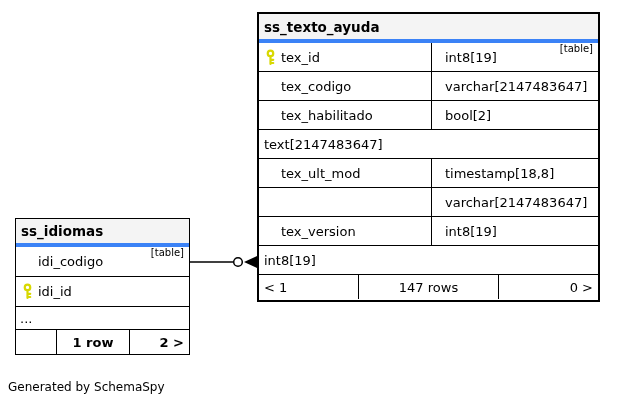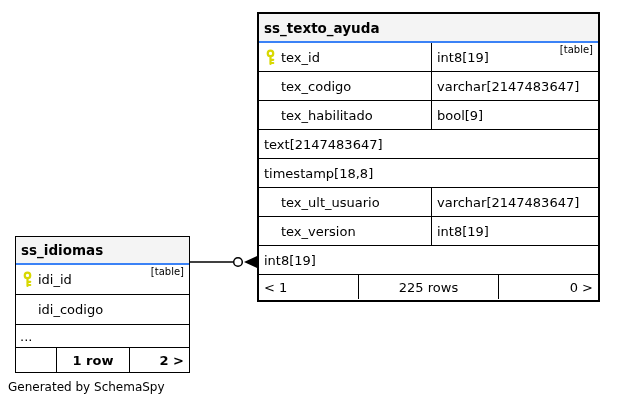--- a/index.html
+++ b/index.html
@@ -7,36 +7,36 @@
     width:617px;height:409px;position:relative;overflow:hidden;
     background:#ffffff;
     font-family:"DejaVu Sans","Liberation Sans",sans-serif;
     color:#000;
   }
   .db-table{
     position:absolute;background:#ffffff;box-sizing:border-box;
     border:2px solid #000;
   }
   #table-texto{left:257px;top:12px;width:343px;height:290px;}
-  #table-idiomas{left:15px;top:236px;width:175px;height:137px;border-width:1px;}
+  #table-idiomas{left:15px;top:218px;width:175px;height:137px;border-width:1px;}
 
   .tbl-header{
     display:flex;justify-content:space-between;align-items:center;
-    border-bottom:2px solid #3b82f6;padding:0 5px;box-sizing:border-box;
+    border-bottom:4px solid #3b82f6;padding:0 5px;box-sizing:border-box;
   }
   #table-texto .tbl-header{height:29px;}
   #table-idiomas .tbl-header{height:28px;}
   .tbl-name{font-weight:bold;font-size:13.5px;}
   .tbl-badge{font-size:10px;margin-top:43px;}
 
   .row{
     display:flex;align-items:stretch;border-bottom:1px solid #000;
     box-sizing:border-box;font-size:13px;background:#fff;
   }
-  #table-texto .row{height:29px;}
+  #table-texto .row{height:29px;gap:8px;}
   .cell-name{
     width:173px;border-right:1px solid #000;display:flex;align-items:center;
     padding-left:4px;box-sizing:border-box;
   }
   .cell-type{flex:1;display:flex;align-items:center;padding-left:5px;white-space:nowrap;overflow:hidden;}
 
   .key{width:14px;display:inline-flex;justify-content:center;align-items:center;margin-right:4px;flex:0 0 auto;}
   .key svg *{fill:none;stroke:var(--keycolor,#d8d800);stroke-width:2.4;stroke-linecap:round;}
   .key.spacer svg{visibility:hidden;}
 
@@ -97,40 +97,48 @@
   <div class="row">
     <div class="cell-name">
       <span class="key spacer">
         <svg viewBox="0 0 12 18" width="11" height="17">
             <circle cx="6" cy="4.5" r="3"></circle>
             <path d="M6 7.5 V16"></path>
           </svg>
       </span>
       <span>tex_habilitado</span>
     </div>
-    <div class="cell-type">bool[9]</div>
+    <div class="cell-type">bool[2]</div>
   </div>
 
   <div class="row">
     <div class="cell-type">text[2147483647]</div>
   </div>
 
   <div class="row">
+    <div class="cell-name">
+      <span class="key spacer">
+        <svg viewBox="0 0 12 18" width="11" height="17">
+            <circle cx="6" cy="4.5" r="3"></circle>
+            <path d="M6 7.5 V16"></path>
+          </svg>
+      </span>
+      <span>tex_ult_mod</span>
+    </div>
     <div class="cell-type">timestamp[18,8]</div>
   </div>
 
   <div class="row">
     <div class="cell-name">
       <span class="key spacer">
         <svg viewBox="0 0 12 18" width="11" height="17">
             <circle cx="6" cy="4.5" r="3"></circle>
             <path d="M6 7.5 V16"></path>
           </svg>
       </span>
-      <span>tex_ult_usuario</span>
     </div>
     <div class="cell-type">varchar[2147483647]</div>
   </div>
 
   <div class="row">
     <div class="cell-name">
       <span class="key spacer">
         <svg viewBox="0 0 12 18" width="11" height="17">
             <circle cx="6" cy="4.5" r="3"></circle>
             <path d="M6 7.5 V16"></path>
@@ -140,51 +148,51 @@
     </div>
     <div class="cell-type">int8[19]</div>
   </div>
 
   <div class="row">
     <div class="cell-type">int8[19]</div>
   </div>
 
   <div class="tbl-footer">
     <span class="f-cell f-left f-div">&lt; 1</span>
-    <span class="f-cell f-center f-div">225 rows</span>
+    <span class="f-cell f-center f-div">147 rows</span>
     <span class="f-cell f-right">0 &gt;</span>
   </div>
 </div>
 
 <div class="db-table" id="table-idiomas">
   <div class="tbl-header" style="background-color: rgb(244, 244, 244);">
     <span class="tbl-name">ss_idiomas</span>
     <span class="tbl-badge">[table]</span>
+  </div>
+
+  <div class="row">
+    <span class="key spacer">
+      <svg viewBox="0 0 12 18" width="11" height="17">
+          <circle cx="6" cy="4.5" r="3"></circle>
+          <path d="M6 7.5 V16"></path>
+        </svg>
+    </span>
+    <span>idi_codigo</span>
   </div>
 
   <div class="row">
     <span class="key" style="--keycolor: #d8d800;">
       <svg viewBox="0 0 12 18" width="11" height="17">
           <circle cx="6" cy="4.5" r="3"></circle>
           <path d="M6 7.5 V16 M6 11.5 h3 M6 15 h3"></path>
         </svg>
     </span>
     <span>idi_id</span>
   </div>
 
-  <div class="row">
-    <span class="key spacer">
-      <svg viewBox="0 0 12 18" width="11" height="17">
-          <circle cx="6" cy="4.5" r="3"></circle>
-          <path d="M6 7.5 V16"></path>
-        </svg>
-    </span>
-    <span>idi_codigo</span>
-  </div>
-
   <div class="row ellipsis">
     <span>...</span>
   </div>
 
   <div class="tbl-footer">
     <span class="f-cell f-left f-div"></span>
     <span class="f-cell f-center f-div">1 row</span>
     <span class="f-cell f-right">2 &gt;</span>
   </div>
 </div>

